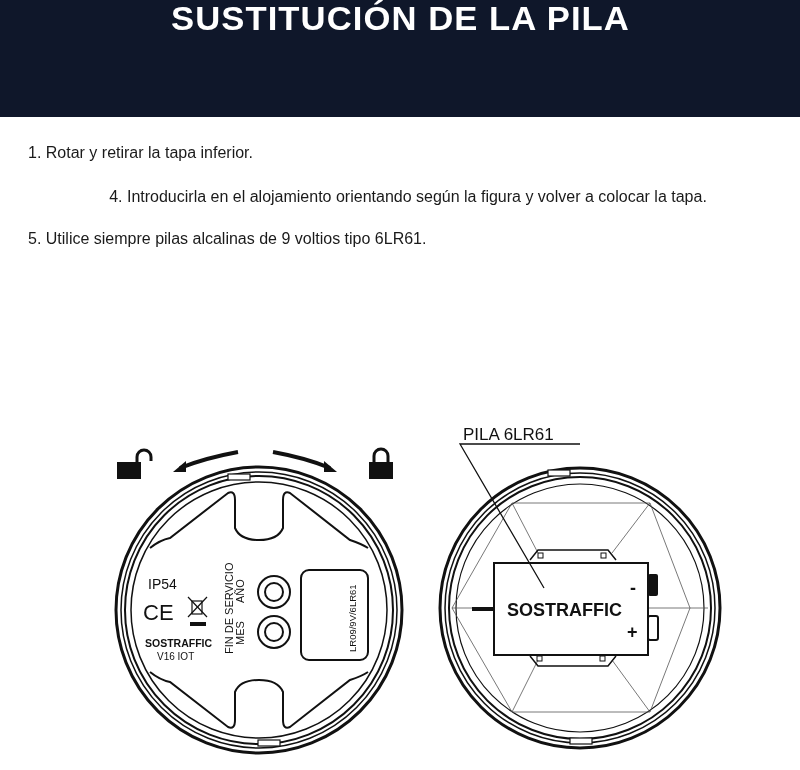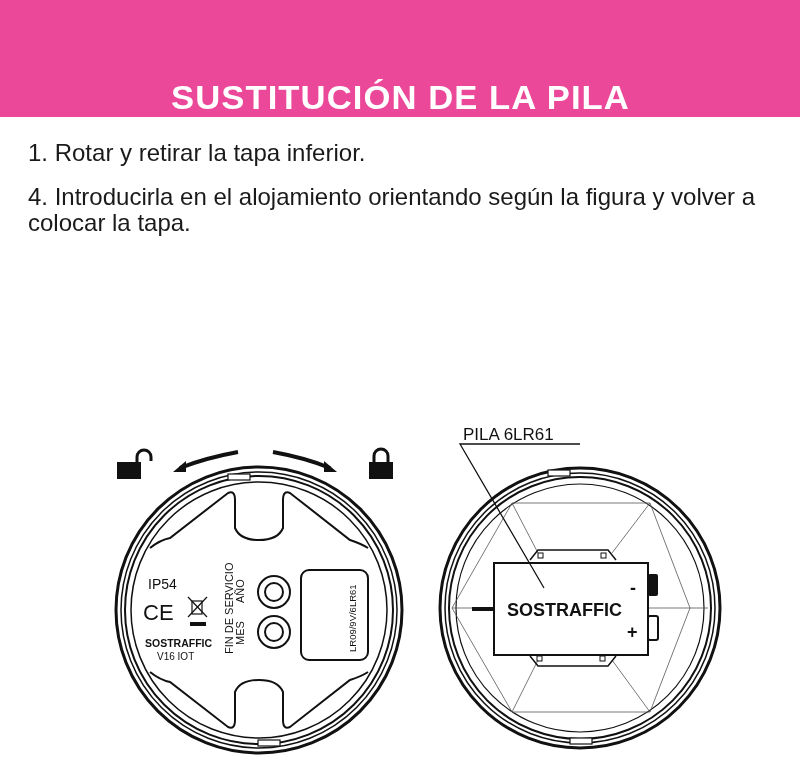--- a/index.html
+++ b/index.html
@@ -1,33 +1,34 @@
 <!DOCTYPE html>
 <html><head>
 <meta charset="utf-8">
 <style>
   html,body{margin:0;padding:0;background:#fff;}
   body{width:800px;height:770px;position:relative;overflow:hidden;font-family:"Liberation Sans",sans-serif;}
-  .header{position:absolute;left:0;top:0;width:800px;height:117px;background:#ec4899;display:flex;align-items:flex-end;justify-content:center;}
+  .header{position:absolute;left:0;top:0;width:800px;height:117px;background:#0f172a;display:flex;align-items:flex-start;justify-content:center;}
   .header h1{margin:0;color:#fff;font-family:"Liberation Sans",sans-serif;font-weight:bold;font-size:33px;letter-spacing:1px;transform:scaleX(1.05);}
-  .steps{position:absolute;left:28px;top:140px;width:760px;color:#1a1a1a;font-family:"Liberation Sans",sans-serif;font-size:24px;line-height:26px;}
+  .steps{position:absolute;left:28px;top:140px;width:760px;color:#1a1a1a;font-family:"Liberation Sans",sans-serif;font-size:16px;line-height:26px;}
   .step{margin:0 0 18px 0;}
-  .step.two-line{margin-bottom:16px;}
+  .step.two-line{margin-bottom:16px;text-align:center;}
   svg{position:absolute;left:0;top:0;}
 </style>
 </head>
 <body>
 
 <div class="header">
   <h1>SUSTITUCIÓN DE LA PILA</h1>
 </div>
 
 <div class="steps">
   <p class="step">1. Rotar y retirar la tapa inferior.</p>
   <p class="step two-line">4. Introducirla en el alojamiento orientando según la figura y volver a colocar la tapa.</p>
+  <p class="step">5. Utilice siempre pilas alcalinas de 9 voltios tipo 6LR61.</p>
 </div>
 
 <svg width="800" height="770" viewBox="0 0 800 770">
 
   <g fill="none" stroke="#111">
 
     <g>
       <rect x="117" y="462" width="24" height="17" fill="#111" stroke="none"></rect>
       <path d="M137 462 v-5 a7 7 0 0 1 14 0 v4" stroke-width="3"></path>
     </g>

